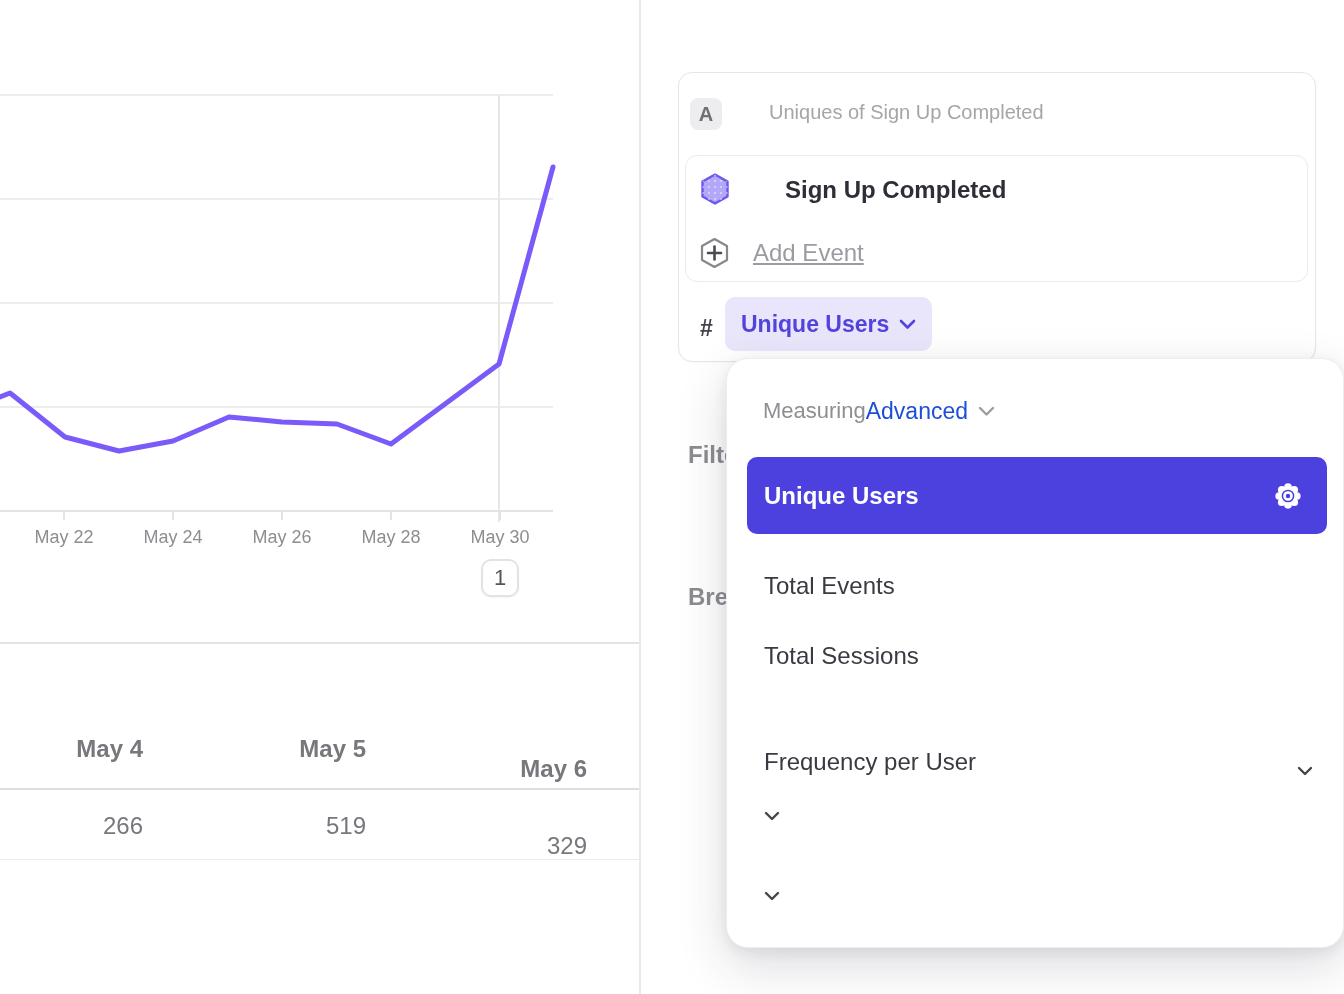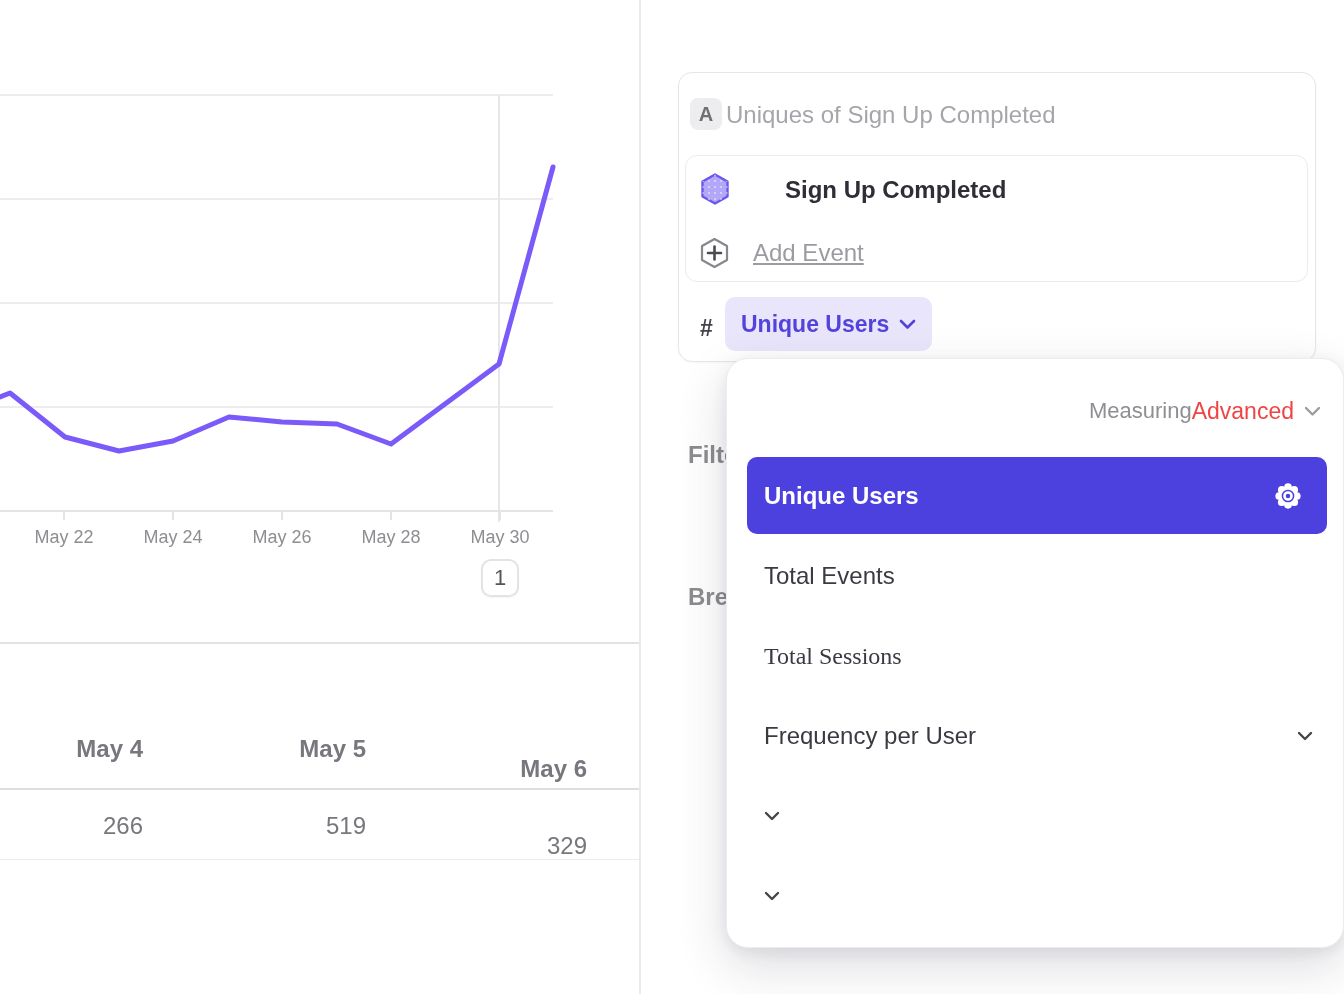--- a/index.html
+++ b/index.html
@@ -35,21 +35,21 @@
   .query-card {
     position:absolute; left:678px; top:72px; width:638px; height:290px;
     border:1.5px solid #e6e6e9; border-radius:14px; background:#fff;
     box-shadow:0 1px 3px rgba(0,0,0,.03); box-sizing:border-box;
   }
   .series-badge {
     position:absolute; left:690px; top:98px; width:32px; height:32px;
     background:#ededef; border-radius:8px; display:flex; align-items:center; justify-content:center;
     font-size:20px; font-weight:700; color:#6f6f74; cursor:pointer;
   }
-  .series-title { position:absolute; left:726px; top:101px; font-size:24px; font-weight:500; color:#a5a5ab; }
+  .series-title { position:absolute; left:769px; top:101px; font-size:20px; font-weight:500; color:#a5a5ab; }
 
   .event-card {
     position:absolute; left:685px; top:155px; width:623px; height:127px;
     border:1.5px solid #ebebee; border-radius:12px; background:#fff; box-sizing:border-box;
   }
   .event-name { position:absolute; left:753px; top:176px; font-size:24px; font-weight:600; color:#2e2e36; cursor:pointer;margin-left:32px; }
   .add-label  { position:absolute; left:753px; top:239px; font-size:24px; font-weight:500; color:#9b9ba1; cursor:pointer;text-decoration:underline; }
   .icon-slot  { position:absolute; }
 
   .metric-symbol { position:absolute; left:700px; top:315px; font-size:23px; font-weight:700; color:#43434a; }
@@ -67,39 +67,39 @@
 
   
   .dropdown {
     position:absolute; left:726px; top:358px; width:618px; height:590px;
     background:#fff; border:1px solid #ededf0; border-radius:22px; box-sizing:border-box;
     box-shadow:0 18px 50px rgba(35,35,60,.16), 0 4px 14px rgba(35,35,60,.08);
     z-index:5;
   }
   .menu-header {
     position:absolute; left:36px; right:22px; top:30px; height:44px;
-    display:flex; justify-content:flex-end; align-items:center;
+    display:flex; justify-content:flex-start; align-items:center;
   }
   .menu-header-label { font-size:22px; color:#8e8e93; }
-  .menu-header-value { font-size:23px; color:#ef4444; display:flex; align-items:center; gap:10px; cursor:pointer; }
+  .menu-header-value { font-size:23px; color:#1d4ed8; display:flex; align-items:center; gap:10px; cursor:pointer; }
 
   .menu-selected {
     position:absolute; left:20px; top:98px; width:580px; height:77px;
     border-radius:10px; display:flex; align-items:center; justify-content:space-between;
     padding:0 24px 0 17px; box-sizing:border-box; cursor:pointer;
   }
   .menu-selected .label { font-size:24px; font-weight:600; color:#ffffff; }
 
   .menu-item {
     position:absolute; left:20px; width:580px; height:80px;
     display:flex; align-items:center; justify-content:space-between;
     padding:0 14px 0 17px; box-sizing:border-box;
     font-size:24px; font-weight:500; color:#3a3a42; cursor:pointer;
   }
-  .mi-0 { top:177px;text-align:center; } .mi-1 { top:257px;font-family:Liberation Serif, serif; } .mi-2 { top:337px; } .mi-3 { top:417px; } .mi-4 { top:497px; }
+  .mi-0 { top:187px;text-align:center; } .mi-1 { top:257px; } .mi-2 { top:337px;align-items:flex-end; } .mi-3 { top:417px; } .mi-4 { top:497px; }
 </style>
 </head>
 <body>
 
 <svg id="chart-svg" width="639" height="625" viewBox="0 0 639 625">
     <line x1="0" y1="95" x2="553" y2="95" stroke="#EDEDEE" stroke-width="2"></line>
     <line x1="0" y1="199" x2="553" y2="199" stroke="#EDEDEE" stroke-width="2"></line>
     <line x1="0" y1="303" x2="553" y2="303" stroke="#EDEDEE" stroke-width="2"></line>
     <line x1="0" y1="407" x2="553" y2="407" stroke="#EDEDEE" stroke-width="2"></line>
     <line x1="499" y1="95" x2="499" y2="522" stroke="#e7e7e9" stroke-width="2"></line>

